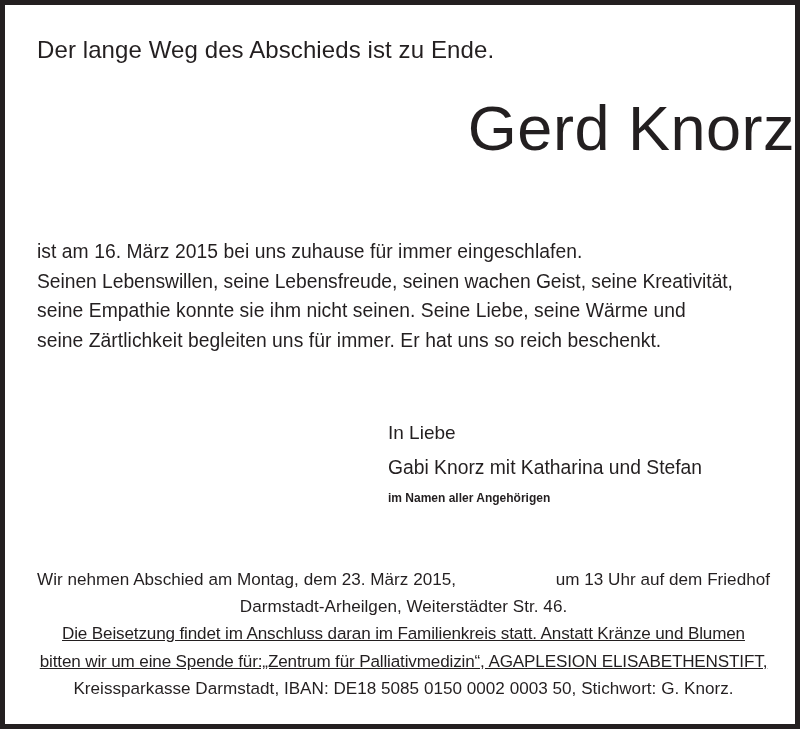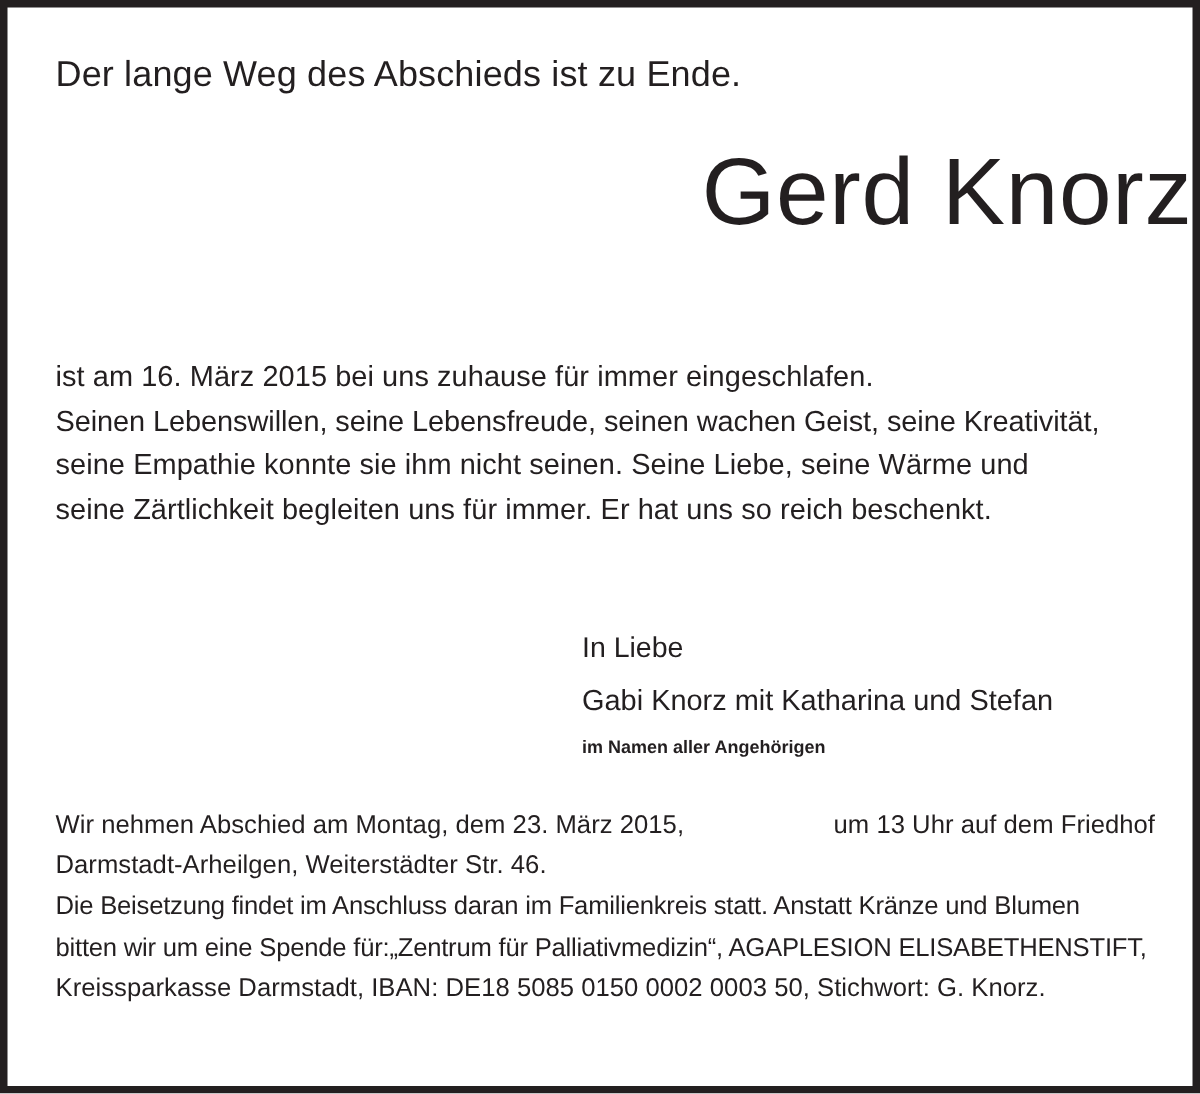--- a/index.html
+++ b/index.html
@@ -102,42 +102,44 @@
     font-weight: 700;
     line-height: 28px;
     white-space: nowrap;
     margin-top: 2px;
   }
 
   
   .footer-block {
     position: absolute;
     left: 32px;
-    top: 531px;
+    top: 561px;
     width: 733px;
     font-size: 17.1px;
     font-weight: 300;
     color: #231f20;
     line-height: 27.2px;
     letter-spacing: 0.02px;
+    text-align: center;
   }
   .footer-block .line {
     display: block;
     white-space: nowrap;
   }
   .footer-block .line.justified {
     display: flex;
     justify-content: space-between;
     white-space: nowrap;
   }
   .footer-block .line.justified > span {
     display: inline-block;
   }
   .footer-block .line.tight {
     letter-spacing: -0.15px;
+    text-decoration: underline;
   }
 </style>
 </head>
 <body>
 
 <div id="obituary-page">
   <div class="inner">
 
     <div class="opening-line">Der lange Weg des Abschieds ist zu Ende.</div>
 

